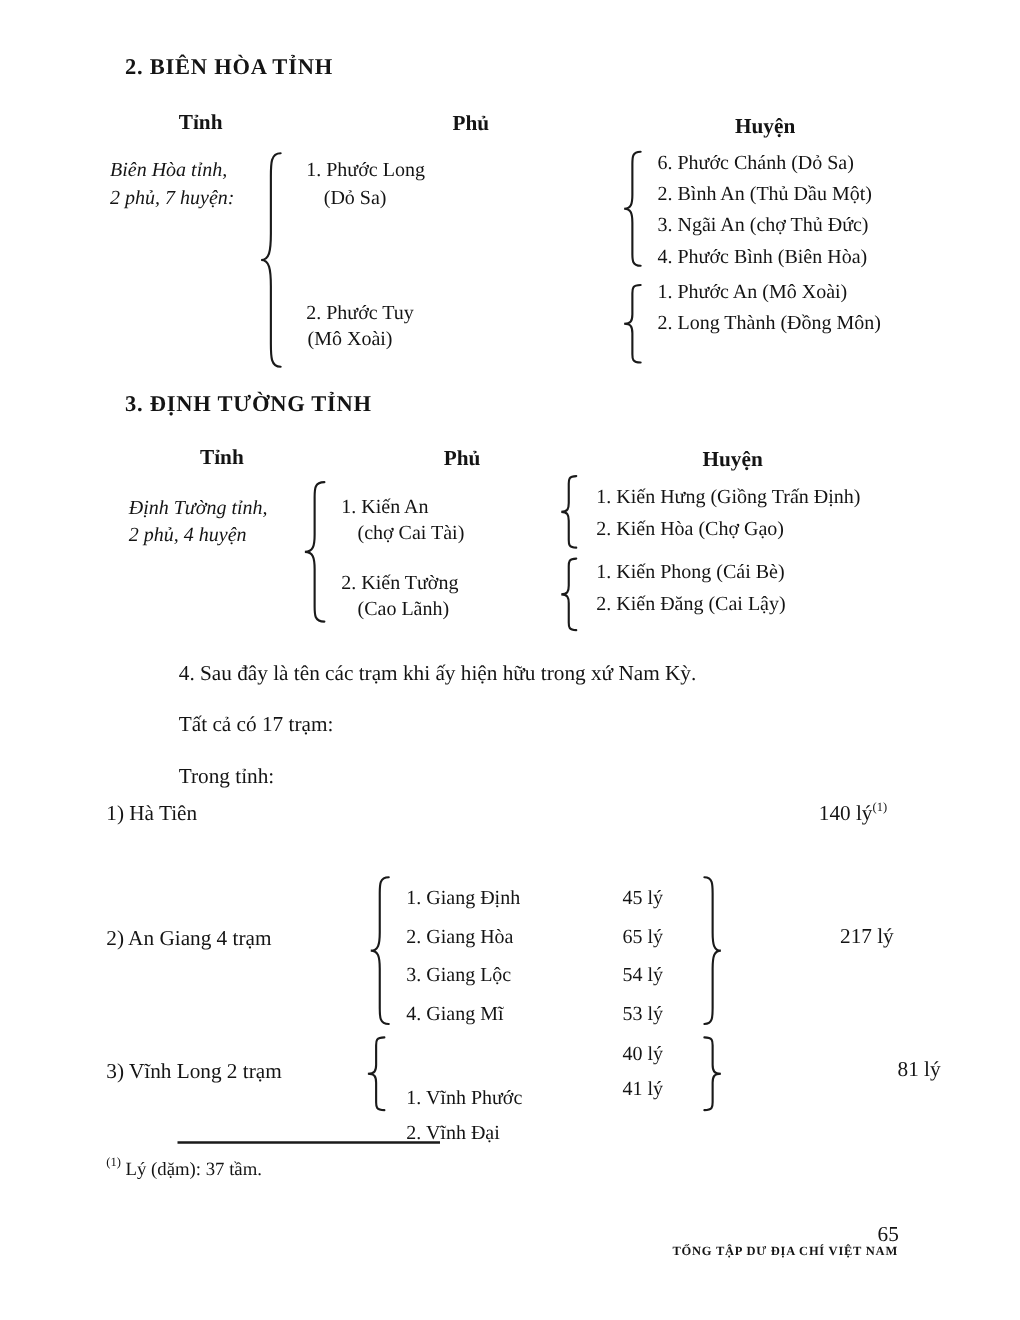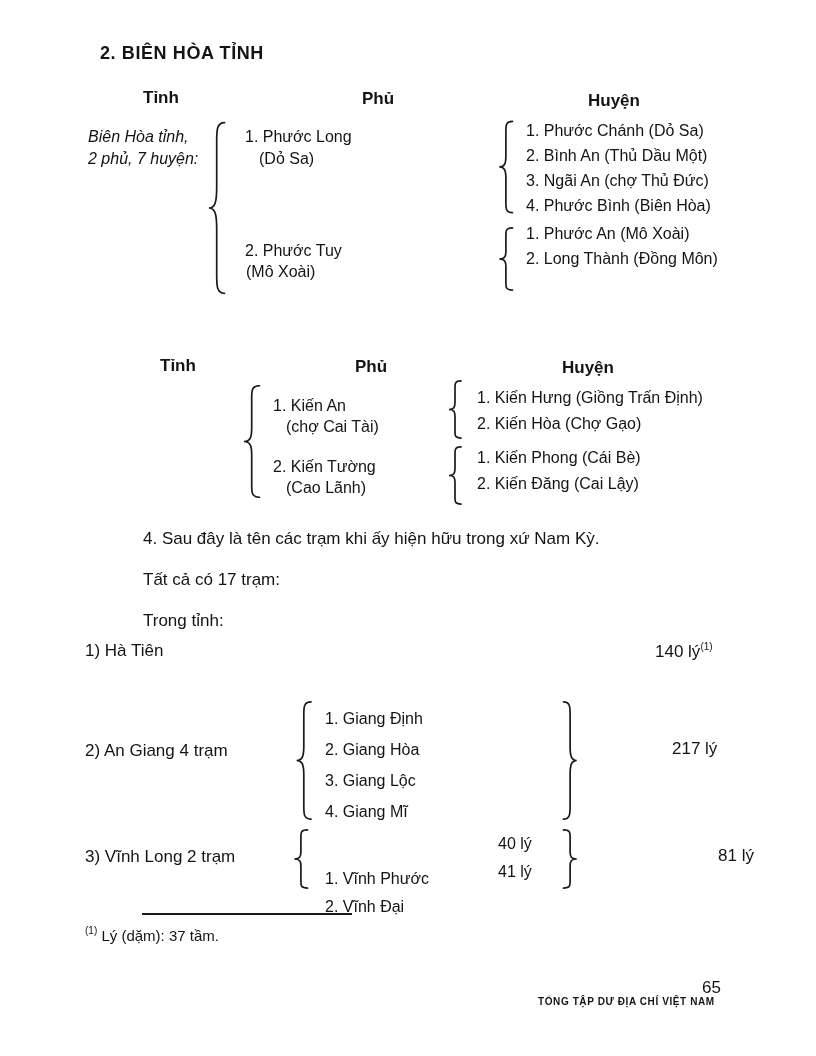--- a/index.html
+++ b/index.html
@@ -2,21 +2,21 @@
 <html><head>
 <meta charset="utf-8">
 <style>
   html, body { margin: 0; padding: 0; background: #ffffff; }
   .page {
     position: relative;
     width: 816px;
     height: 1056px;
     background: #ffffff;
     color: #141414;
-    font-family: Liberation Sans, sans-serif;
+    font-family: Liberation Serif, serif;
     overflow: hidden;
   }
   .abs { position: absolute; }
   .heading { font-size: 18px; font-weight: bold; letter-spacing: 0.6px; white-space: nowrap; }
   .colhead { font-size: 17px; font-weight: bold; white-space: nowrap; }
   .body16 { font-size: 16px; white-space: nowrap; }
   .body17 { font-size: 17px; white-space: nowrap; }
   .ital { font-style: italic; font-size: 16px; line-height: 22px; white-space: nowrap; }
   .list25 { font-size: 16px; line-height: 25px; white-space: nowrap; }
   .list26 { font-size: 16px; line-height: 26px; white-space: nowrap; }
@@ -59,39 +59,44 @@
   <div class="abs body16" style="left:245px; top:128px;">1. Phước Long</div>
   <div class="abs body16 phu-note" style="left:259px; top:150px;">(Dỏ Sa)</div>
 
   <div class="abs body16" style="left:245px; top:242px;">2. Phước Tuy</div>
   <div class="abs body16 phu-note" style="left:246px; top:263px;">(Mô Xoài)</div>
 
   <svg class="brace" style="left:496px; top:120px; width:22px; height:94px;" viewBox="0 0 20 100" preserveAspectRatio="none">
     <path d="M15,1.5 C9,1.5 9,6 9,12 L9,38 C9,46 8,50 3,50 C8,50 9,54 9,62 L9,88 C9,94 9,98.5 15,98.5"></path>
   </svg>
   <div class="abs list25" style="left:526px; top:118px;">
-    <div>1. Phước Chánh (Dỏ Sa)</div>
+    <div>6. Phước Chánh (Dỏ Sa)</div>
     <div>2. Bình An (Thủ Dầu Một)</div>
     <div>3. Ngãi An (chợ Thủ Đức)</div>
     <div>4. Phước Bình (Biên Hòa)</div>
   </div>
 
   <svg class="brace" style="left:496px; top:227px; width:22px; height:64px;" viewBox="0 0 20 100" preserveAspectRatio="none">
     <path d="M15,1.5 C9,1.5 9,6 9,12 L9,38 C9,46 8,50 3,50 C8,50 9,54 9,62 L9,88 C9,94 9,98.5 15,98.5"></path>
   </svg>
   <div class="abs list25" style="left:526px; top:221px;">
     <div>1. Phước An (Mô Xoài)</div>
     <div>2. Long Thành (Đồng Môn)</div>
   </div>
 
+  <div class="abs heading" style="left:100px; top:313px;">3. ĐỊNH TƯỜNG TỈNH</div>
 
   <div class="abs colhead" style="left:160px; top:356px;">Tỉnh</div>
   <div class="abs colhead" style="left:355px; top:357px;">Phủ</div>
   <div class="abs colhead" style="left:562px; top:358px;">Huyện</div>
 
+  <div class="abs ital" style="left:103px; top:396px;">
+    <div>Định Tường tỉnh,</div>
+    <div>2 phủ, 4 huyện</div>
+  </div>
 
   <svg class="brace" style="left:240px; top:384px; width:26px; height:115px;" viewBox="0 0 20 100" preserveAspectRatio="none">
     <path d="M15,1.5 C9,1.5 9,6 9,12 L9,38 C9,46 8,50 3,50 C8,50 9,54 9,62 L9,88 C9,94 9,98.5 15,98.5"></path>
   </svg>
 
   <div class="abs body16" style="left:273px; top:397px;">1. Kiến An</div>
   <div class="abs body16 phu-note" style="left:286px; top:418px;">(chợ Cai Tài)</div>
 
   <div class="abs body16" style="left:273px; top:458px;">2. Kiến Tường</div>
   <div class="abs body16 phu-note" style="left:286px; top:479px;">(Cao Lãnh)</div>
@@ -122,20 +127,26 @@
   <div class="abs body17" style="left:85px; top:741px;">2) An Giang 4 trạm</div>
   <svg class="brace" style="left:293px; top:700px; width:24px; height:121px;" viewBox="0 0 20 100" preserveAspectRatio="none">
     <path d="M15,1.5 C9,1.5 9,6 9,12 L9,38 C9,46 8,50 3,50 C8,50 9,54 9,62 L9,88 C9,94 9,98.5 15,98.5"></path>
   </svg>
   <div class="abs list31" style="left:325px; top:703px;">
     <div>1. Giang Định</div>
     <div>2. Giang Hòa</div>
     <div>3. Giang Lộc</div>
     <div>4. Giang Mĩ</div>
   </div>
+  <div class="abs list31" style="left:498px; top:703px;">
+    <div>45 lý</div>
+    <div>65 lý</div>
+    <div>54 lý</div>
+    <div>53 lý</div>
+  </div>
   <svg class="brace" style="left:558px; top:700px; width:22px; height:121px;" viewBox="0 0 20 100" preserveAspectRatio="none">
     <path d="M5,1.5 C11,1.5 11,6 11,12 L11,38 C11,46 12,50 17,50 C12,50 11,54 11,62 L11,88 C11,94 11,98.5 5,98.5"></path>
   </svg>
   <div class="abs body17" style="left:672px; top:739px;">217 lý</div>
 
   <div class="abs body17" style="left:85px; top:847px;">3) Vĩnh Long 2 trạm</div>
   <svg class="brace" style="left:291px; top:829px; width:22px; height:60px;" viewBox="0 0 20 100" preserveAspectRatio="none">
     <path d="M15,1.5 C9,1.5 9,6 9,12 L9,38 C9,46 8,50 3,50 C8,50 9,54 9,62 L9,88 C9,94 9,98.5 15,98.5"></path>
   </svg>
   <div class="abs list28" style="left:325px; top:830px;margin-top:35px;">

